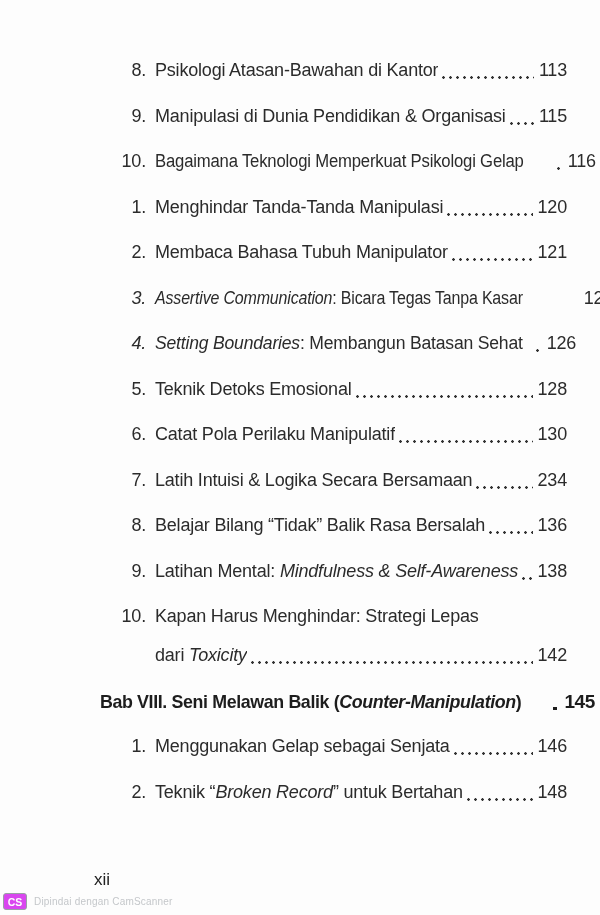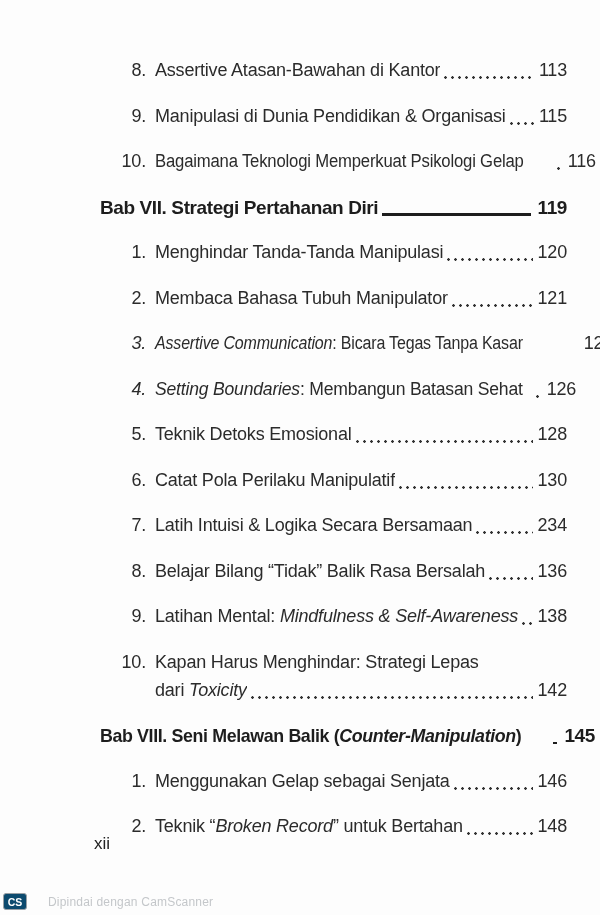--- a/index.html
+++ b/index.html
@@ -17,21 +17,21 @@
     top:58px; left:100px; right:33px;
   }
   .entry { margin-bottom:20.5px; }
   .line {
     display:flex;
     align-items:flex-end;
     line-height:25px;
     font-size:18px;
     letter-spacing:-0.2px;
   }
-  .line + .line { margin-top:3px;justify-content:space-between; }
+  .line + .line { margin-top:14px;justify-content:space-between; }
   .num {
     flex:0 0 46px;
     text-align:right;
     margin-right:9px;
     white-space:pre;
   }
   .title {
     white-space:nowrap;
     flex:0 1 auto;
     overflow:hidden;
@@ -59,80 +59,73 @@
   .page { margin-left:2px; white-space:pre; }
   .chapter .line {
     font-weight:bold;
     font-size:19px;
     letter-spacing:-0.4px;
     color:#1d1d1d;
   }
   .chapter .page { font-weight:bold; }
   .folio {
     position:absolute;
-    left:94px; top:834px;
+    left:94px; top:870px;
     font-size:17px;
     color:#222222;
   }
   .scan-bar {
     position:absolute;
     left:3px; top:893px;
     display:flex;
     align-items:center;
   }
   .scan-badge {
     width:22px; height:15px;
     background:#b9bdc1;
     border:1px solid #9aa0a5;
     border-radius:3px;
     color:#ffffff;
     font-size:10.5px;
     font-weight:bold;
     display:flex; align-items:center; justify-content:center;
   }
   .scan-label {
-    margin-left:21px;
-    font-size:12px;
+    margin-left:7px;
+    font-size:10px;
     color:#c4c7ca;
     letter-spacing:0.2px;
   }
 </style>
 </head>
 <body style="background: rgb(253, 253, 253); color: rgb(43, 43, 43);">
 
 <div class="toc">
     <div class="entry item">
       <div class="line">
         <span class="num">8.</span>
-        <span class="title"><span>Assertive Atasan-Bawahan di Kantor </span></span>
+        <span class="title"><span>Psikologi Atasan-Bawahan di Kantor </span></span>
         <span class="leader dots"></span>
         <span class="page">113</span>
       </div>
     </div>
     <div class="entry item">
       <div class="line">
         <span class="num">9.</span>
         <span class="title"><span>Manipulasi di Dunia Pendidikan &amp; Organisasi </span></span>
         <span class="leader dots"></span>
         <span class="page">115</span>
       </div>
     </div>
     <div class="entry item">
       <div class="line">
         <span class="num">10.</span>
         <span class="title" style="transform: scaleX(0.927136); transform-origin: left bottom; overflow: visible;"><span>Bagaimana Teknologi Memperkuat Psikologi Gelap </span></span>
         <span class="leader dots"></span>
         <span class="page">116</span>
-      </div>
-    </div>
-    <div class="entry chapter">
-      <div class="line">
-        <span class="title"><span>Bab VII. Strategi Pertahanan Diri</span></span>
-        <span class="leader solid"></span>
-        <span class="page">119</span>
       </div>
     </div>
     <div class="entry item">
       <div class="line">
         <span class="num">1.</span>
         <span class="title"><span>Menghindar Tanda-Tanda Manipulasi</span></span>
         <span class="leader dots"></span>
         <span class="page">120</span>
       </div>
     </div>
@@ -235,15 +228,15 @@
         <span class="title"><span>Teknik “</span><span class="it">Broken Record</span><span>” untuk Bertahan</span></span>
         <span class="leader dots"></span>
         <span class="page">148</span>
       </div>
     </div>
   </div>
 
 <div class="folio">xii</div>
 
 <div class="scan-bar">
-  <span class="scan-badge" style="background: #0c4a6e; border-color: rgb(154, 160, 165); color: rgb(255, 255, 255);">CS</span>
+  <span class="scan-badge" style="background: #d946ef; border-color: rgb(154, 160, 165); color: rgb(255, 255, 255);">CS</span>
   <span class="scan-label" style="color: rgb(196, 199, 202);">Dipindai dengan CamScanner</span>
 </div>
 
 </body></html>

